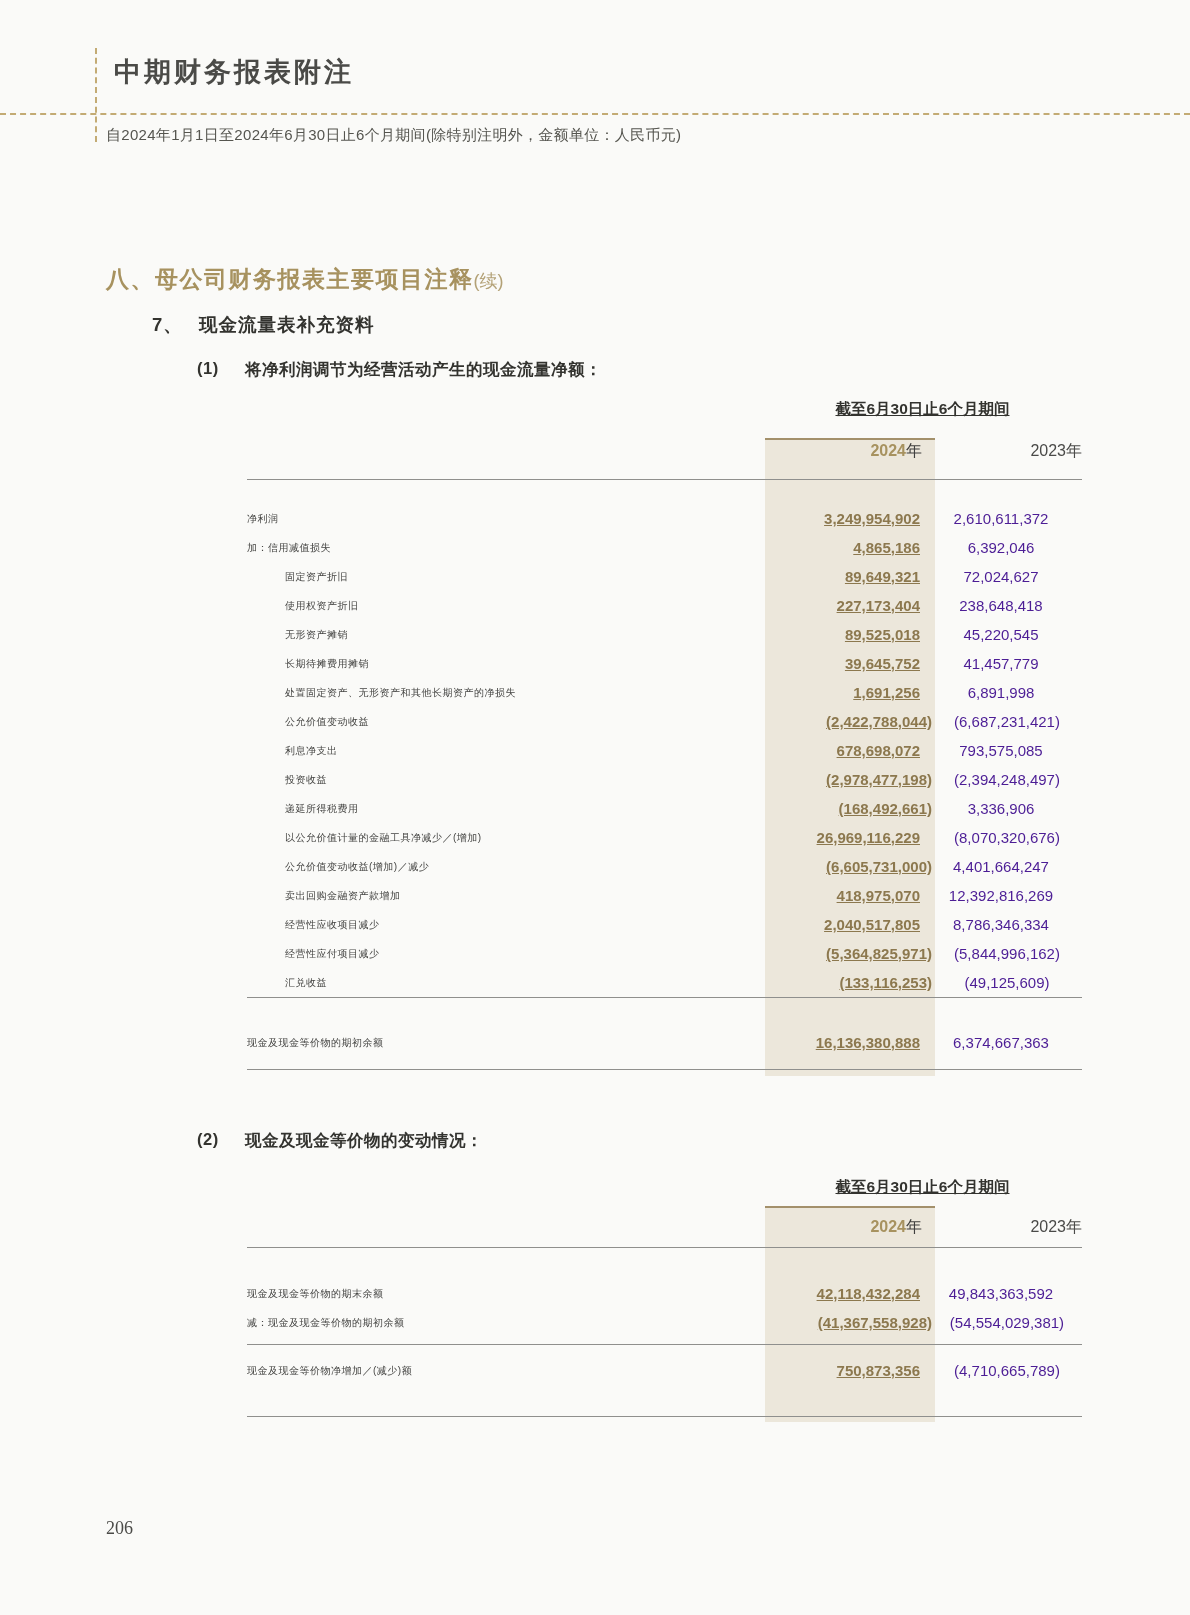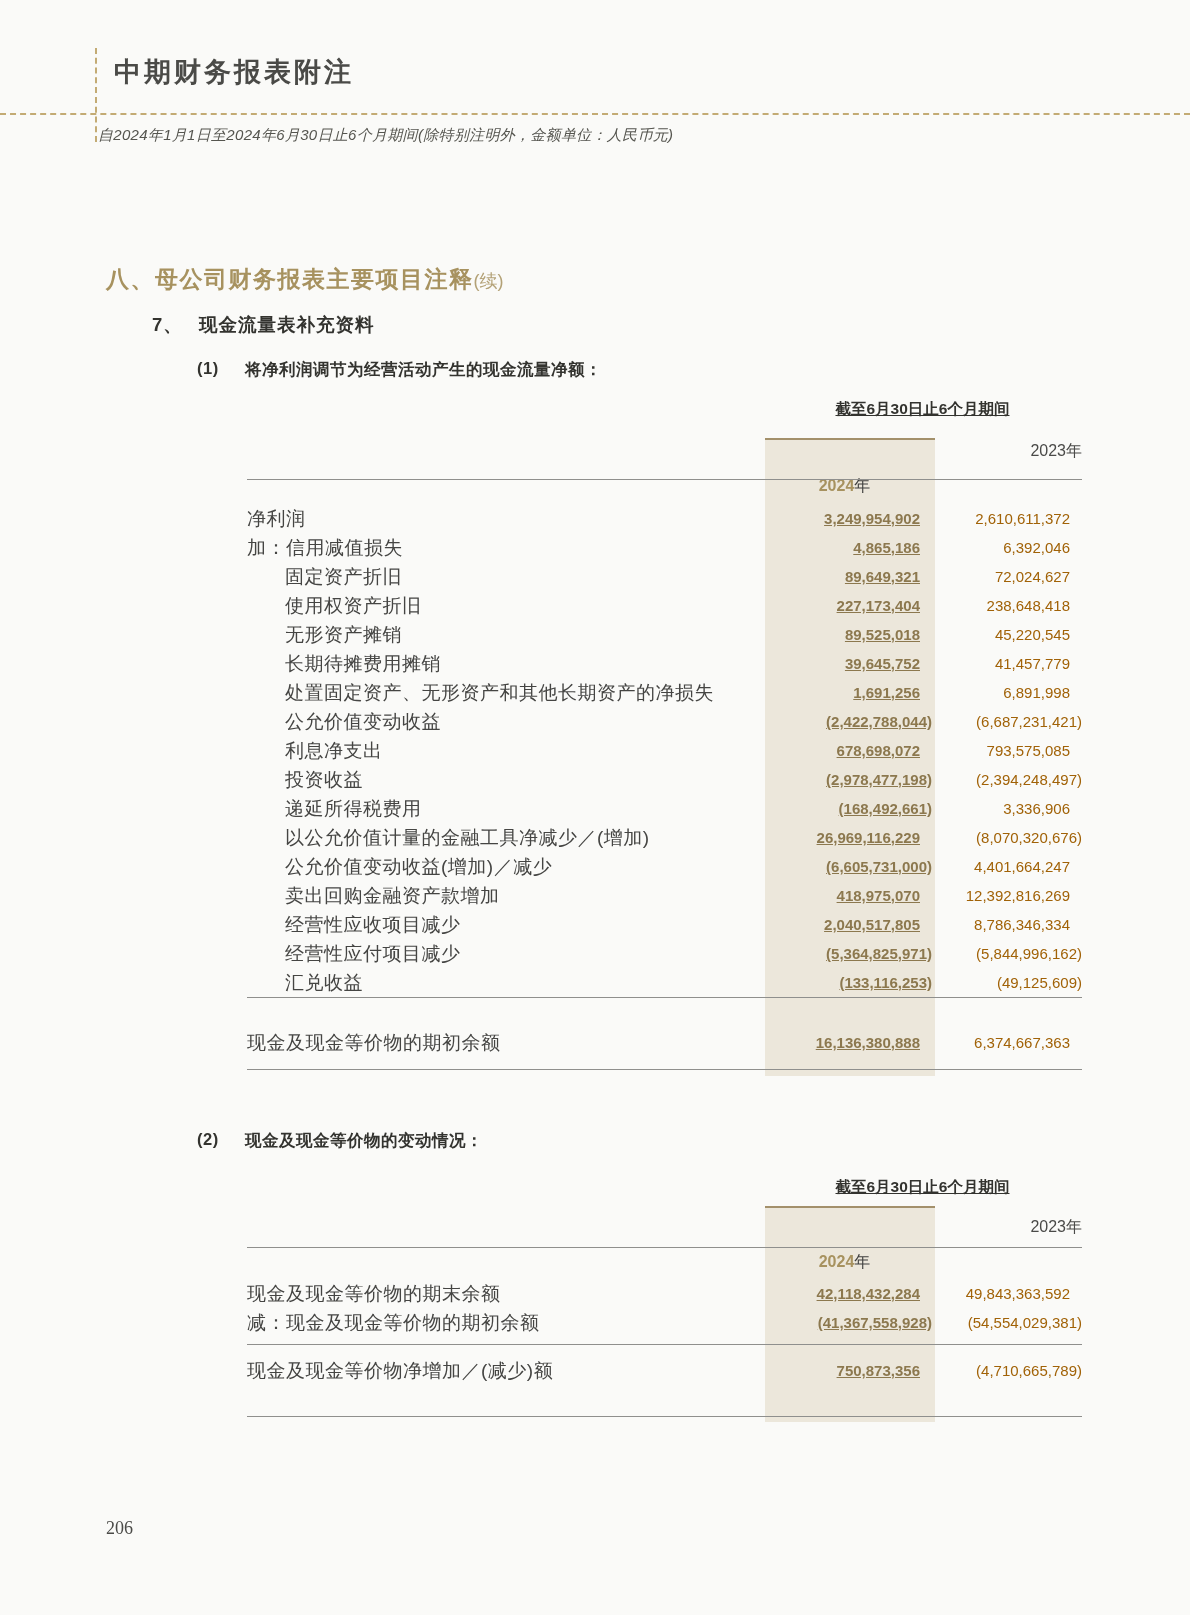--- a/index.html
+++ b/index.html
@@ -4,21 +4,21 @@
 <style>
   html,body{margin:0;padding:0;background:#fafaf8;}
   .page{position:relative;width:1190px;height:1615px;background:#fafaf8;overflow:hidden;
         font-family:"Liberation Sans","DejaVu Sans",sans-serif;color:#454543;}
 
   
   .vdash{position:absolute;left:95px;top:48px;height:94px;width:0;border-left:2px dashed #c3ab74;}
   .hdash{position:absolute;left:0;top:113px;width:1190px;height:0;border-top:2px dashed #c3ab74;}
   .doc-title{position:absolute;left:114px;top:54px;font-family:"Liberation Serif","DejaVu Serif",serif;
              font-weight:bold;font-size:27px;color:#4a4a47;letter-spacing:3px;}
-  .doc-subtitle{position:absolute;left:98px;top:126px;font-style:italic;font-size:15px;color:#55554f;letter-spacing:0.3px;}
+  .doc-subtitle{position:absolute;left:106px;top:126px;font-size:15px;color:#55554f;letter-spacing:0.3px;}
 
   
   .sec-heading{position:absolute;left:106px;top:264px;font-size:23px;font-weight:bold;color:#a7925f;letter-spacing:1.5px;}
   .sec-heading .suffix{font-size:18px;font-weight:normal;color:#b3a176;letter-spacing:0;}
   .sub-heading{position:absolute;left:152px;top:312px;display:flex;font-size:18.5px;font-weight:bold;color:#33332f;letter-spacing:1px;}
   .sub-heading .num{width:47px;}
   .item-heading{position:absolute;display:flex;font-size:16.5px;font-weight:bold;color:#33332f;letter-spacing:0.5px;}
   .item-heading .num{width:48px;}
   #h1{left:197px;top:359px;}
   #h2{left:197px;top:1130px;}
@@ -36,29 +36,29 @@
 
   .yearrow{position:absolute;left:247px;width:835px;display:flex;font-size:16px;}
   #yr1{top:441px;} #yr2{top:1217px;}
   .trows{position:absolute;left:247px;width:835px;}
   #rows1{top:480px;padding-top:24px;}
   #rows1t{top:1028px;}
   #rows2{top:1247px;padding-top:32px;}
   #rows2t{top:1356px;}
 
   .trow{display:flex;align-items:center;height:29px;}
-  .c-label{flex:1;font-size:19px;color:#454543;letter-spacing:0.5px;white-space:nowrap;}
+  .c-label{flex:1;font-size:10px;color:#454543;letter-spacing:0.5px;white-space:nowrap;}
   .c-label.ind{padding-left:38px;}
   .c-val{width:165px;text-align:right;font-size:15px;white-space:nowrap;}
   .v24{font-weight:bold;color:#8c784e;text-decoration:underline;}
-  .v23{width:150px;color:#a16207;}
+  .v23{width:150px;color:#4c1d95;text-align:center;}
   .np{padding-right:12px;box-sizing:border-box;}
   .y24{font-weight:bold;color:#a7925f;}
   .ysuf{color:#3f3f3e;}
-  .v24y{width:165px;text-align:center;padding-right:10px;box-sizing:border-box;margin-top:35px;}
+  .v24y{width:165px;text-align:right;padding-right:10px;box-sizing:border-box;}
   .v23y{width:150px;text-align:right;color:#4a4a48;}
 
   .page-number{position:absolute;left:106px;top:1518px;font-family:"Liberation Serif","DejaVu Serif",serif;
                font-size:18px;color:#4a4a47;}
 </style>
 </head>
 <body>
 
 <div class="page">
 

